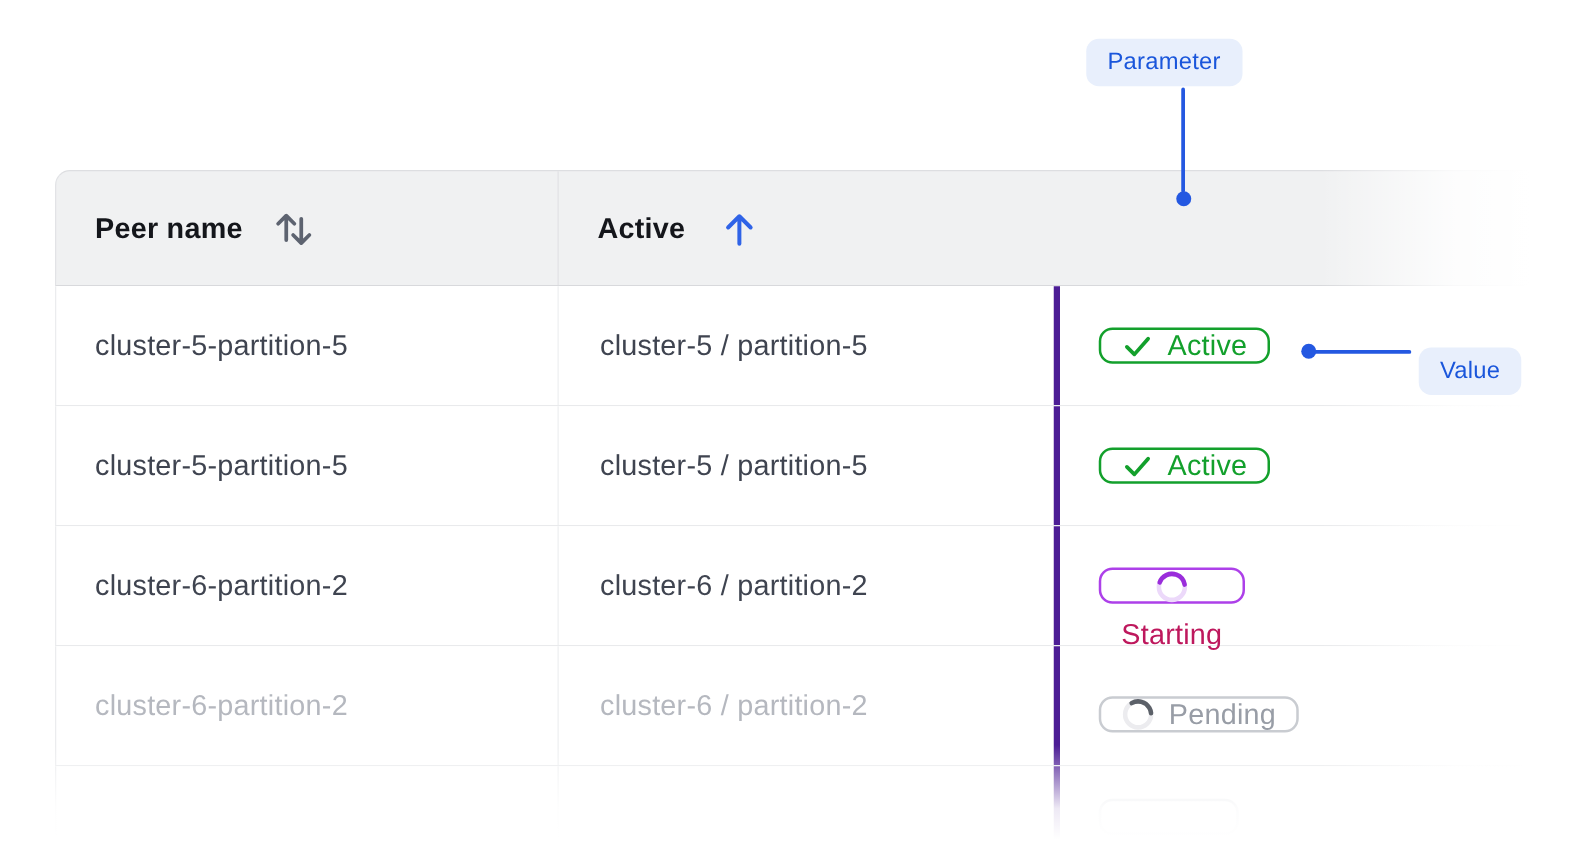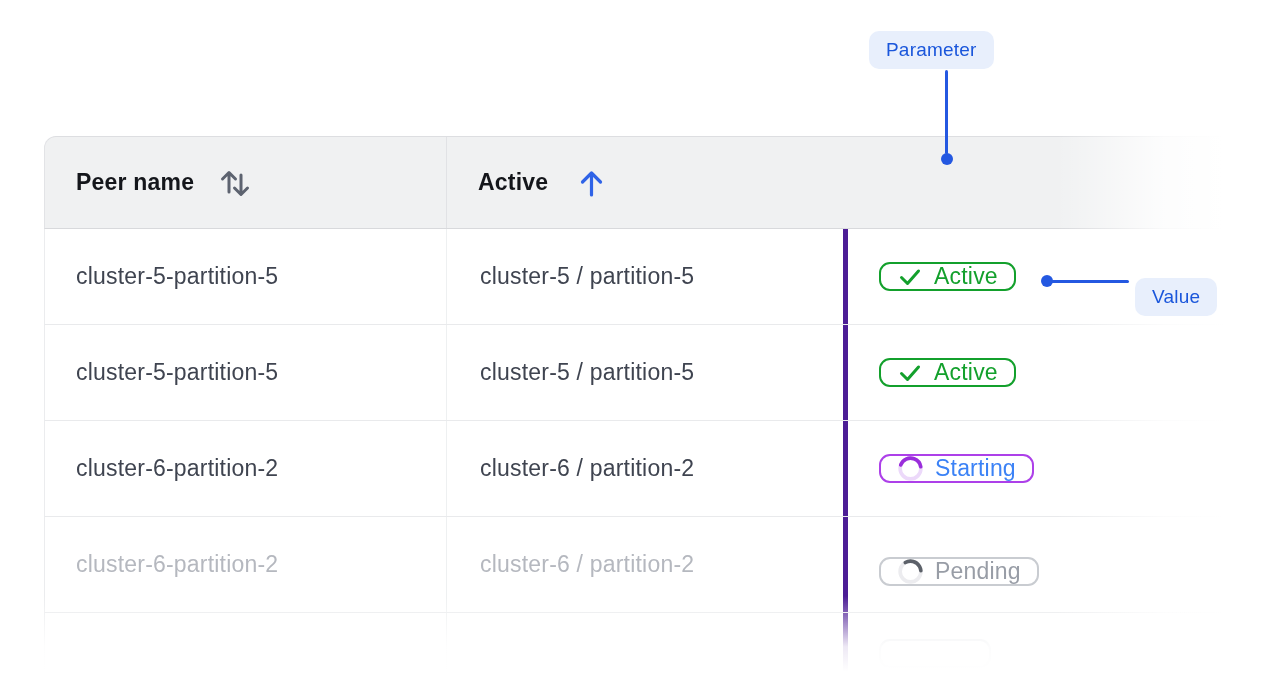--- a/index.html
+++ b/index.html
@@ -77,21 +77,21 @@
     height: 29px;
     padding: 0 16px;
     border: 2px solid;
     border-radius: 11px;
     background: #ffffff;
     font-size: 23px;
     font-weight: 500;
     box-sizing: border-box;
   }
   .badge.active   { color: #13a02c; border-color: #13a02c; }
-  .badge.starting { color: #3b82f6; border-color: #ad40e9; }
+  .badge.starting { color: #be185d; border-color: #ad40e9; flex-direction: column; }
   .badge.pending  { color: #989da6; border-color: #c9ccd1; margin-top: 13px; }
   .badge.ghost    { border-color: #e1e3e7; width: 112px; }
   .row.r5 { border-bottom: none; }
   .row.r5 .cell.c3 { align-items: flex-start; padding-top: 26px; }
 
   
   .pill {
     position: absolute;
     display: inline-flex;
     align-items: center;

